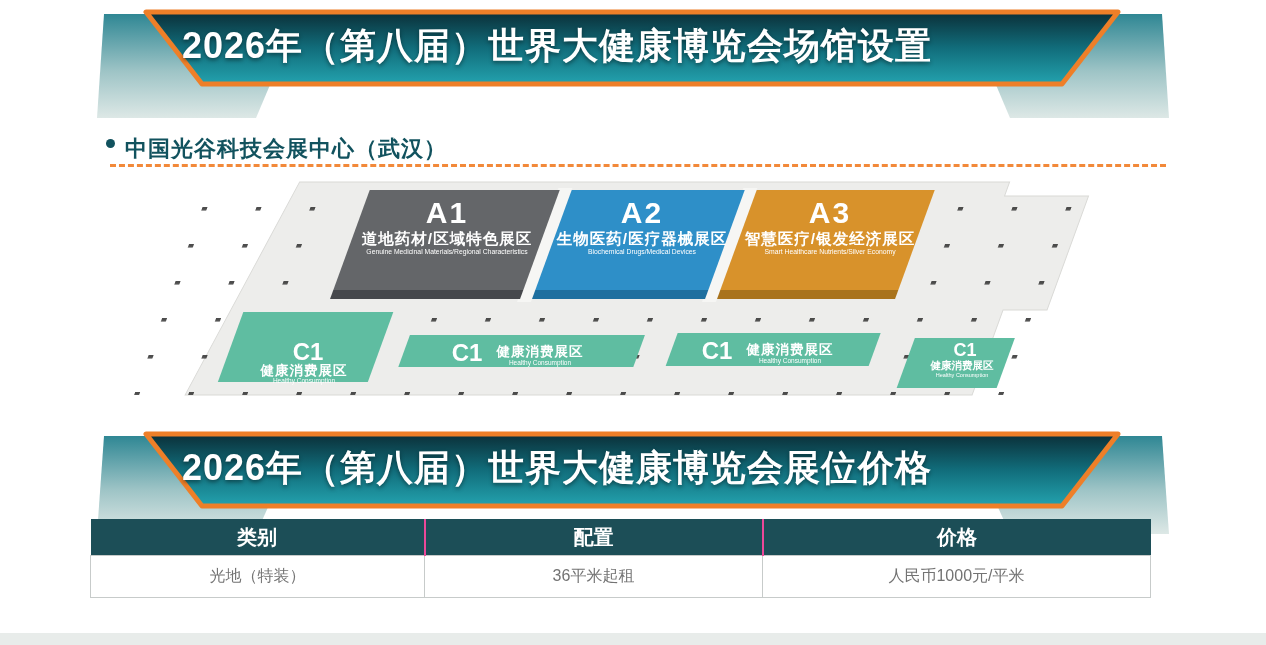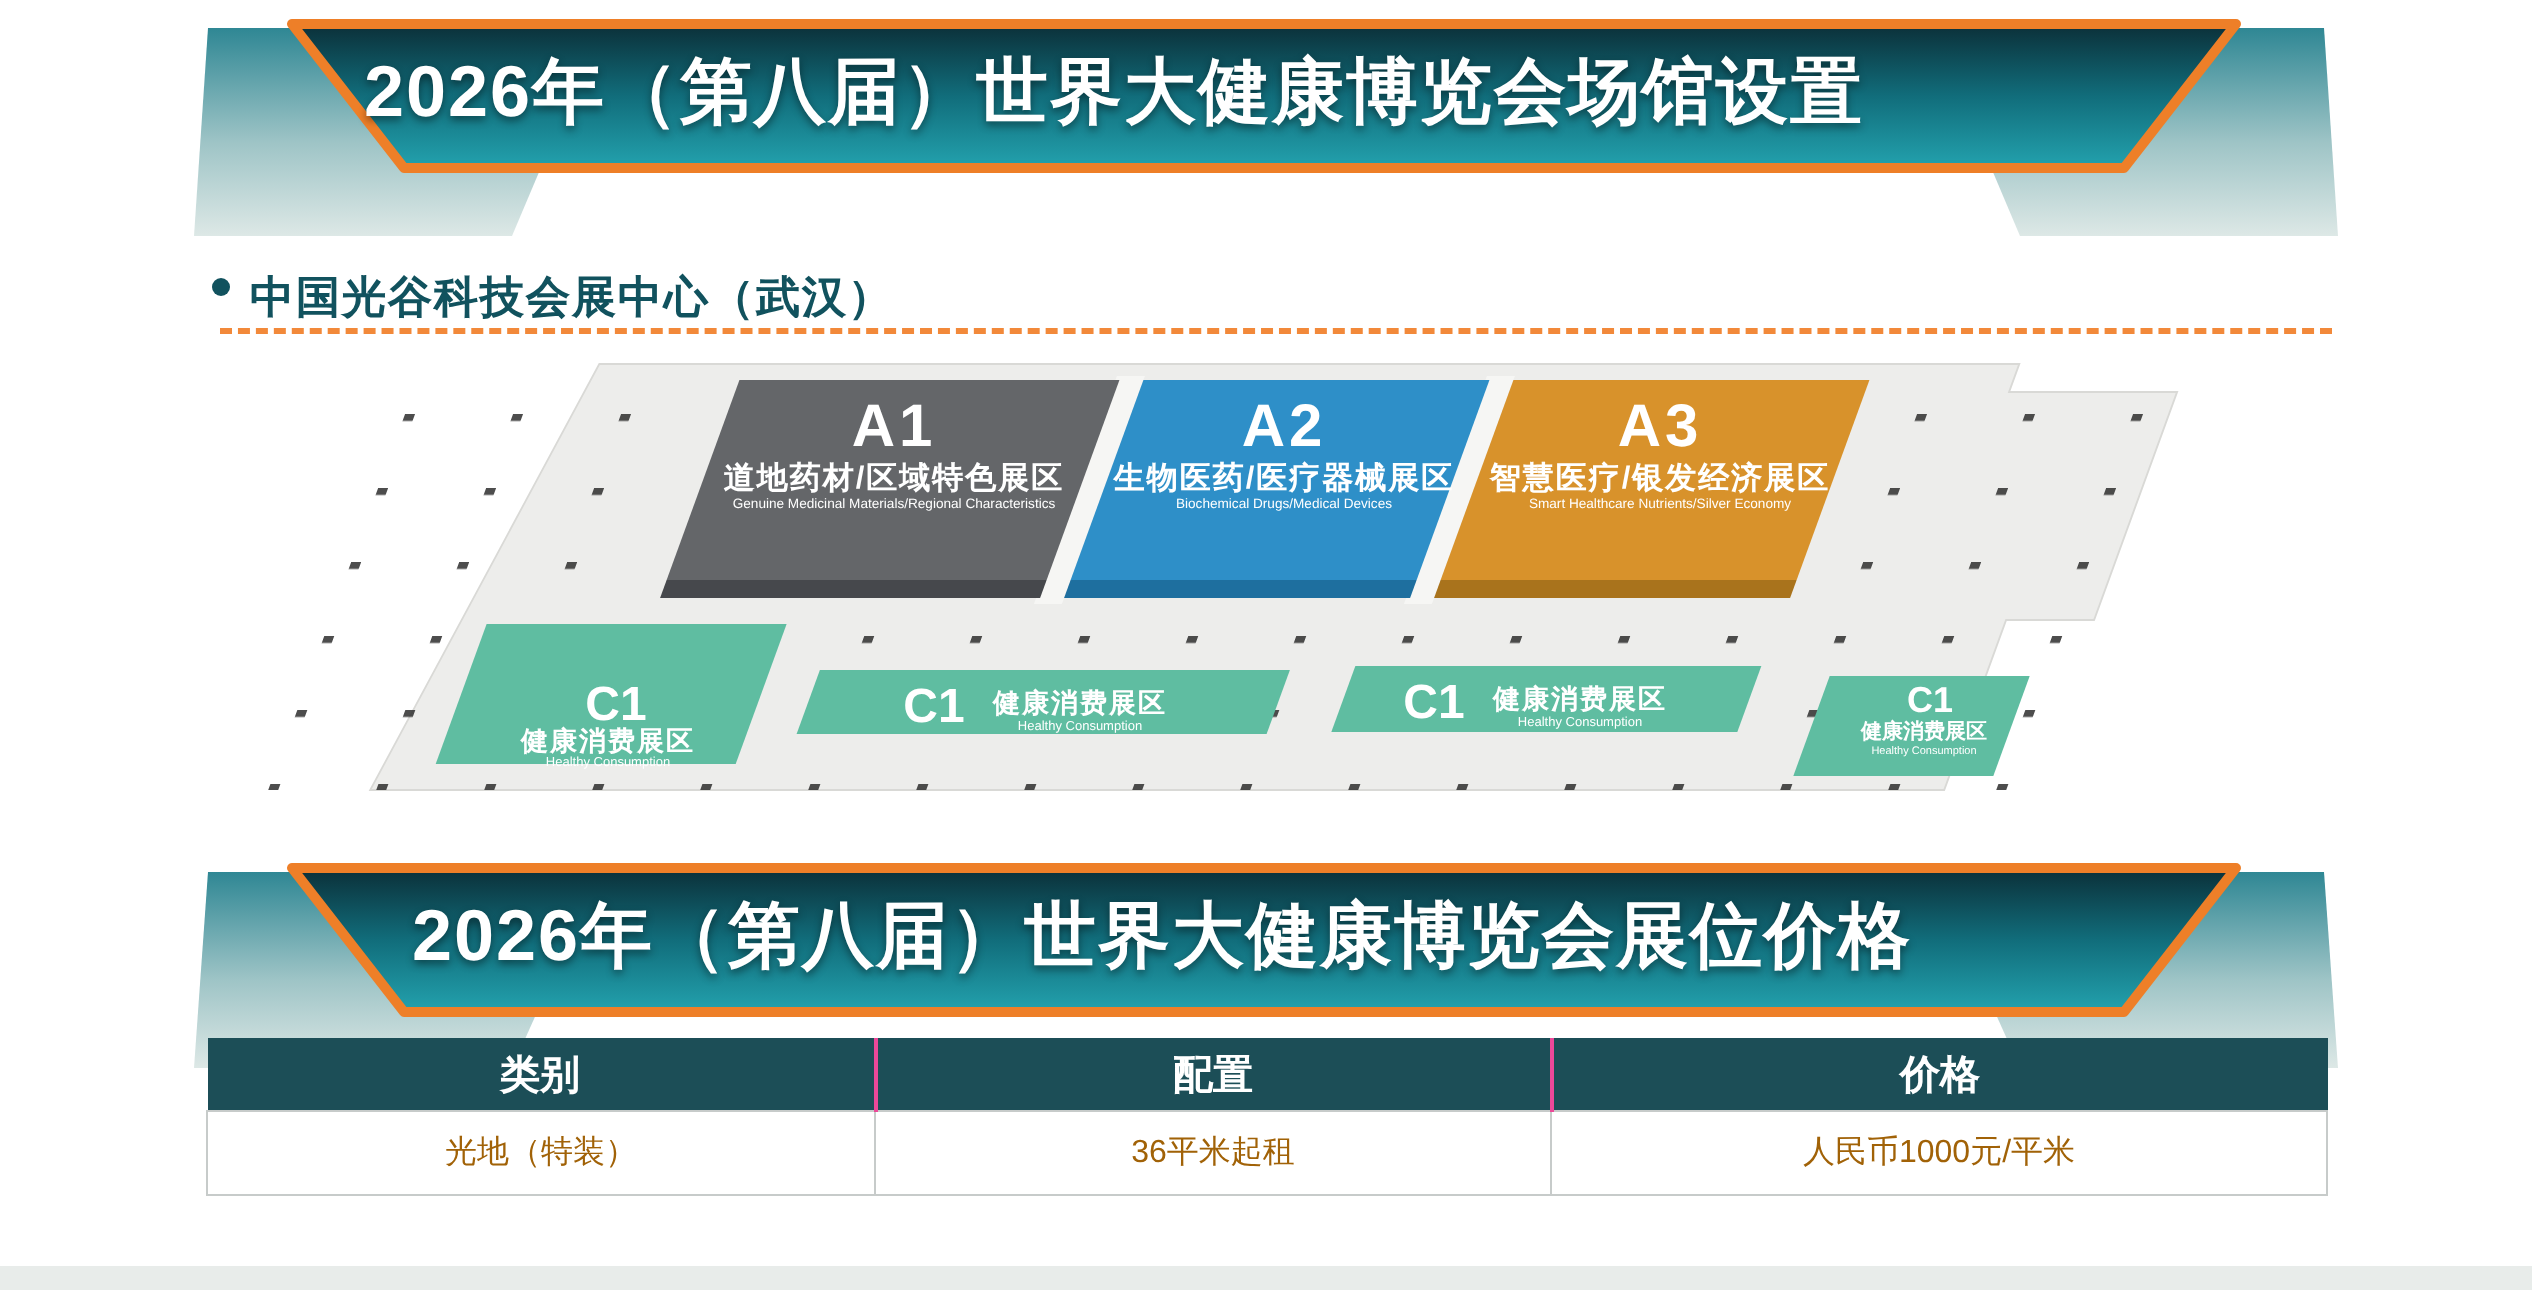--- a/index.html
+++ b/index.html
@@ -28,26 +28,26 @@
   .hall-zh{font-weight:bold;font-size:15.5px;letter-spacing:1px;}
   .hall-en{font-size:6.8px;}
   .c1-id{font-weight:bold;font-size:24px;}
   .c1-zh{font-weight:bold;font-size:13.5px;letter-spacing:1px;}
   .c1-en{font-size:6.5px;}
   .c1-id-s{font-weight:bold;font-size:18px;}
   .c1-zh-s{font-weight:bold;font-size:10.5px;}
   .c1-en-s{font-size:5.5px;}
 
   
-  .price-table{position:absolute;top:519px;left:103px;width:1060px;border-collapse:collapse;
+  .price-table{position:absolute;top:519px;left:90px;width:1060px;border-collapse:collapse;
     table-layout:fixed;}
   .price-table th{background:#1c4e57;color:#ffffff;font-size:20px;font-weight:bold;
     height:34px;border-left:2px solid #ec4899;}
   .price-table th:first-child{border-left:none;}
-  .price-table td{background:#ffffff;color:#a16207;font-size:16px;text-align:center;
+  .price-table td{background:#ffffff;color:#737373;font-size:16px;text-align:center;
     height:39px;border:1px solid #c7cbca;}
   .col1{width:334px;}.col2{width:338px;}.col3{width:388px;}
 
   .footer-strip{position:absolute;top:633px;left:0;width:1266px;height:12px;background:#e8ecea;}
 </style>
 </head>
 <body>
 
 <div class="stage">
 
@@ -134,21 +134,21 @@
       <text class="c1-id" x="717" y="189">C1</text>
       <text class="c1-zh" x="790" y="184">健康消费展区</text>
       <text class="c1-en" x="790" y="193">Healthy Consumption</text>
 
       <text class="c1-id-s" x="965" y="186">C1</text>
       <text class="c1-zh-s" x="962" y="199">健康消费展区</text>
       <text class="c1-en-s" x="962" y="207">Healthy Consumption</text>
     </g>
   </svg>
 
-  <div class="banner" style="top:422px;padding-left:48px;">
+  <div class="banner" style="top:422px;">
     <svg width="1266" height="130" viewBox="0 0 1266 130">
       <path d="M104,14 L300,14 L256,112 L97,112 Z" fill="url(#gradWing)"></path>
       <path d="M1162,14 L966,14 L1010,112 L1169,112 Z" fill="url(#gradWing)"></path>
       <path d="M146,12 H1118 L1062,84 H202 Z" fill="url(#gradRibbon)" stroke="#ee7f28" stroke-width="5" stroke-linejoin="round"></path>
     </svg>
     <div class="banner-title">2026年（第八届）世界大健康博览会展位价格</div>
   </div>
 
   <table class="price-table">
     <colgroup>

